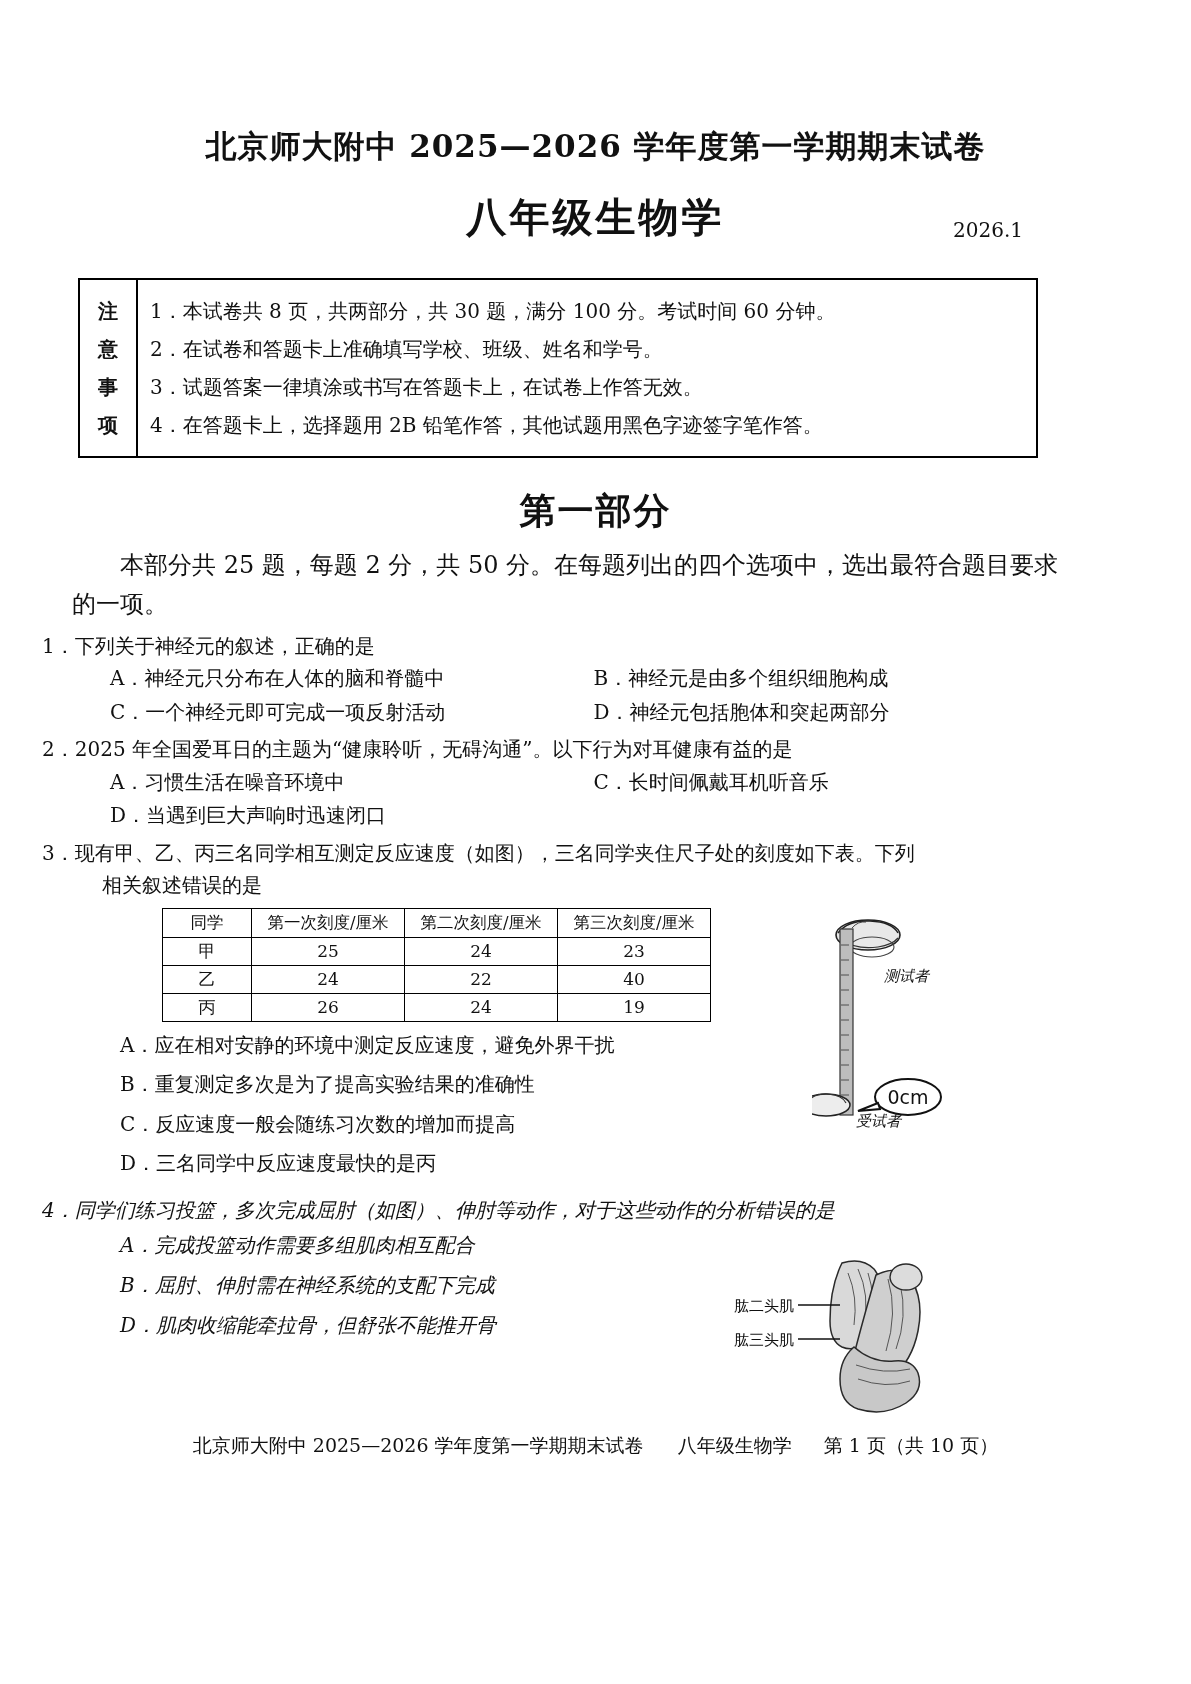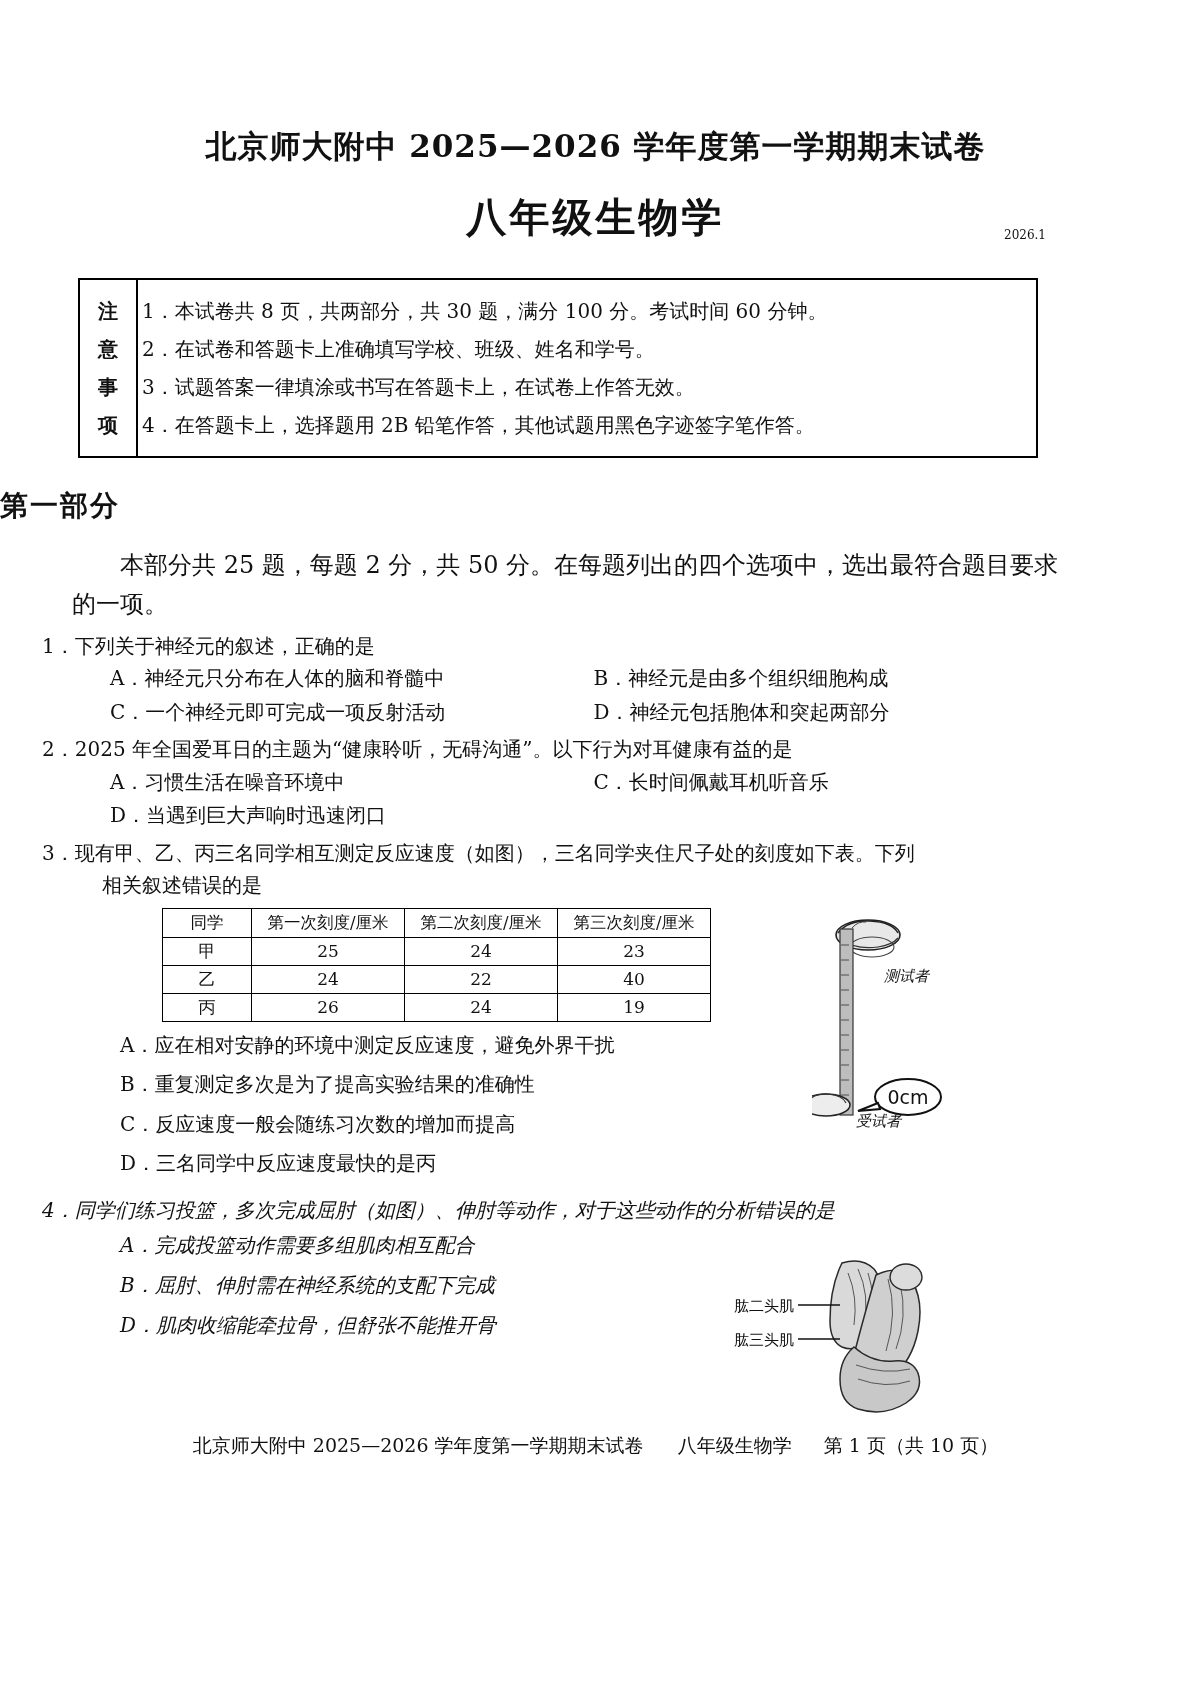--- a/index.html
+++ b/index.html
@@ -30,23 +30,23 @@
     height:54px;
   }
   .subject {
     font-size:40px;
     font-weight:700;
     letter-spacing:3px;
     font-family:"DejaVu Serif", serif;
   }
   .exam-date {
     position:absolute;
-    right:145px;
+    right:168px;
     bottom:2px;
-    font-size:12px;
+    font-size:20px;
     font-family:"DejaVu Serif", serif;
   }
 
   
   .notice {
     position:absolute;
     left:78px; top:278px;
     width:960px;
     border:2px solid #000;
     display:flex;
@@ -60,35 +60,35 @@
     justify-content:space-around;
     align-items:center;
     padding:12px 0;
     font-size:20px;
     font-weight:600;
     line-height:1.0;
   }
   .notice-label span { display:block; padding:7px 0; }
   .notice-items {
     flex:1;
-    padding:12px 14px 12px 4px;
+    padding:12px 14px 12px 12px;
   }
   .notice-item {
     font-size:20px;
     line-height:1.0;
     padding:9px 0;
     white-space:nowrap;
   }
 
   
   .part-heading {
     position:absolute;
     left:0; right:0; top:487px;
-    text-align:left;
-    font-size:28px;
+    text-align:center;
+    font-size:36px;
     font-weight:700;
     letter-spacing:2px;
   }
 
   
   .content { position:absolute; left:72px; top:546px; width:1005px; }
   .intro {
     font-size:24px;
     line-height:1.62;
     text-indent:2em;

